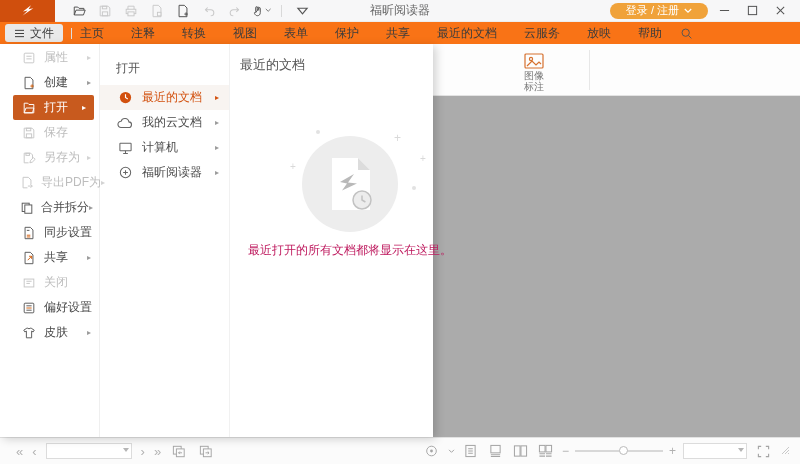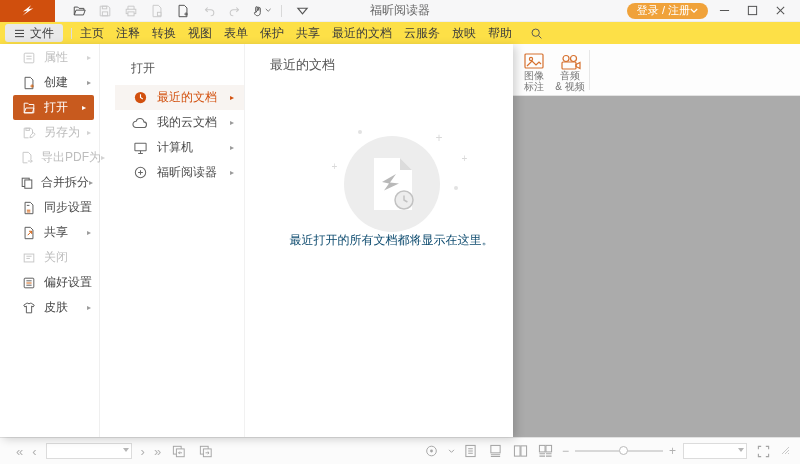--- a/index.html
+++ b/index.html
@@ -12,31 +12,31 @@
   .titlebar { position:absolute; top:0; left:0; right:0; height:22px;
     background:#f7f7f8; border-bottom:1px solid #ededed; display:flex; align-items:center; }
   .logo { width:55px; height:22px; background:#d04f0d; display:flex; align-items:center; justify-content:center; flex:0 0 auto; }
   .qat { display:flex; align-items:center; gap:6px; margin-left:14px; }
   .qat-icon { width:20px; height:18px; display:flex; align-items:center; justify-content:center; color:#4f4f4f; }
   .qat-icon.dis { color:#c9c9c9; }
   .qat-sep { width:1px; height:12px; background:#d9d9d9; margin:0 4px; }
   .app-title { position:absolute; left:0; right:0; text-align:center; color:#666; font-size:12px; pointer-events:none; }
   .tb-right { margin-left:auto; display:flex; align-items:center; gap:4px; padding-right:8px; }
   .login-pill { background:#f0a23a; color:#fff; border:none; border-radius:9px; height:16px;
-    padding:0 10px; font-size:11px; display:flex; align-items:center; cursor:pointer;
+    padding:0 16px; font-size:11px; display:flex; align-items:center; gap:5px; cursor:pointer;
     font-family:inherit; }
   .win-btn { width:24px; height:18px; display:flex; align-items:center; justify-content:center; color:#555; }
 
   
-  .menubar { position:absolute; top:22px; left:0; right:0; height:22px; background:#fde047;
+  .menubar { position:absolute; top:22px; left:0; right:0; height:22px; background:#f97316;
     display:flex; align-items:center; }
   .file-tab { display:flex; align-items:center; gap:5px; background:#e9e9e9; border-radius:3px;
     height:18px; padding:0 9px; margin-left:5px; color:#3c3c3c; }
   .mb-sep { width:1px; height:11px; background:#ddd; margin:0 8px; }
-  .mb-tabs { display:flex; align-items:center; gap:12px; color:#3c3c3c; font-size:12px; }
+  .mb-tabs { display:flex; align-items:center; gap:27px; color:#3c3c3c; font-size:12px; }
   .mb-tab { cursor:pointer; white-space:nowrap; }
   .mb-search { margin-left:18px; color:#555; display:flex; align-items:center; }
 
   
   .ribbon { position:absolute; top:44px; left:0; right:0; height:52px; background:#fdfdfd;
     border-bottom:1px solid #e3e3e3; }
   .rib-cell { position:absolute; top:2px; width:40px; text-align:center; color:#777; font-size:10px; line-height:11px; }
   .rib-cell .ric { height:24px; display:flex; align-items:flex-end; justify-content:center; color:#d6712f; }
   .rib-sep { position:absolute; top:6px; width:1px; height:40px; background:#e7e7e7; }
 
@@ -56,22 +56,22 @@
   .sb-icon { width:18px; height:16px; display:flex; align-items:center; justify-content:center; color:#a5a5a5; }
   .sb-right { margin-left:auto; display:flex; align-items:center; gap:7px; margin-right:10px; }
   .slider { display:flex; align-items:center; gap:6px; }
   .slider .track { position:relative; width:88px; height:2px; background:#d8d8d8; }
   .slider .knob { position:absolute; left:50%; top:-4px; width:9px; height:9px; border-radius:50%;
     background:#fff; border:1px solid #bbb; }
   .zoom-box { position:relative; width:64px; height:16px; }
   .grip { margin-left:2px; color:#c9c9c9; }
 
   
-  .overlay { position:absolute; top:44px; left:0; width:513px; height:393px;
-    box-shadow:3px 2px 9px rgba(0,0,0,0.18); display:flex; background:#fff; z-index:5;gap:15px; }
+  .overlay { position:absolute; top:44px; left:0; width:433px; height:393px;
+    box-shadow:3px 2px 9px rgba(0,0,0,0.18); display:flex; background:#fff; z-index:5; }
   .col1 { width:100px; flex:0 0 auto; border-right:1px solid #efefef; padding-top:1px; }
   .fm-row { height:25px; display:flex; align-items:center; padding-left:20px; color:#4a4a4a; cursor:pointer; }
   .fm-row .fmi { width:17px; height:16px; display:flex; align-items:center; justify-content:center; margin-right:7px; color:#5a5a5a; }
   .fm-row .lbl { flex:1; white-space:nowrap; font-size:12px; }
   .fm-row .arr { color:#9a9a9a; font-size:8px; margin-right:8px; }
   .fm-row.dis { color:#bdbdbd; }
   .fm-row.dis .fmi { color:#c7c7c7; }
   .fm-row.dis .arr { color:#d2d2d2; }
   .fm-row.sel { background:#c85a1e; border-radius:2px; margin:0 5px 0 13px; padding-left:7px; color:#fff; height:25px; }
   .fm-row.sel .fmi { color:#fff; }
@@ -89,21 +89,21 @@
 
   .col3 { flex:1; padding:12px 0 0 10px; position:relative; }
   .col3 .hdr { font-size:13px; color:#555; }
   .empty { width:220px; margin:62px auto 0; text-align:center; }
   .illus { position:relative; width:96px; height:96px; margin:0 auto; }
   .circle { width:96px; height:96px; border-radius:50%; background:#ededed;
     display:flex; align-items:center; justify-content:center; }
   .sparkle { position:absolute; color:#d9d9d9; font-size:12px; line-height:1; }
   .spark-dot { position:absolute; width:4px; height:4px; border-radius:50%; background:#e2e2e2; }
   .empty-title { margin-top:28px; font-size:15px; color:#555; }
-  .empty-sub { font-size:12px; color:#0c4a6e; }
+  .empty-sub { margin-top:10px; font-size:12px; color:#be185d; }
 </style>
 </head>
 <body>
 
 <div class="window">
 
   <div class="titlebar">
     <div class="logo">
       <svg width="16" height="15" viewBox="0 0 24 22">
           <path fill="#fff" d="M4 18.5L20 7.5l-7.2 1.8L16.5 3 4.5 12.5l7-1.6z"></path>
@@ -229,32 +229,20 @@
       <div class="ric">
         <svg width="20" height="17" viewBox="0 0 20 17" fill="none" stroke="currentColor" stroke-width="1.2">
             <rect x="1" y="1" width="18" height="14" rx="1"></rect>
             <circle cx="7" cy="6" r="1.6"></circle>
             <path d="M3 13l5-5 4 4 3-3 2 2"></path>
           </svg>
       </div>
       <div>图像</div>
       <div>标注</div>
     </div>
-    <div class="rib-cell" style="left:550px;">
-      <div class="ric">
-        <svg width="21" height="16" viewBox="0 0 21 16" fill="none" stroke="currentColor" stroke-width="1.2">
-            <circle cx="6" cy="4.5" r="3"></circle>
-            <circle cx="13.5" cy="4.5" r="3"></circle>
-            <rect x="2" y="8" width="14" height="7" rx="1"></rect>
-            <path d="M16 10.5l4-2v6l-4-2z"></path>
-          </svg>
-      </div>
-      <div>音频</div>
-      <div>&amp; 视频</div>
-    </div>
     <div class="rib-sep" style="left:589px;"></div>
   </div>
 
   <div class="docarea"></div>
 
   <div class="statusbar">
     <div class="sb-left">
       <span class="sb-glyph">«</span>
       <span class="sb-glyph">‹</span>
       <span class="page-box">
@@ -362,20 +350,30 @@
       </div>
       <div class="fm-row sel">
         <span class="fmi">
             <svg width="14" height="14" viewBox="0 0 16 16" fill="none" stroke="currentColor" stroke-width="1.1">
               <path d="M2.5 13.5v-11h4l1.5 1.5h5.5v9.5z"></path>
               <path d="M2.5 13.5L4.5 8h9l-1.5 5.5z"></path>
             </svg>
           </span>
         <span class="lbl">打开</span>
         <span class="arr">▸</span>
+      </div>
+      <div class="fm-row dis">
+        <span class="fmi">
+            <svg width="14" height="14" viewBox="0 0 16 16" fill="none" stroke="currentColor" stroke-width="1.1">
+              <path d="M2.5 2.5h9l2 2v9h-11z"></path>
+              <rect x="5" y="9" width="6" height="4.5"></rect>
+              <rect x="5" y="2.5" width="5" height="3"></rect>
+            </svg>
+          </span>
+        <span class="lbl">保存</span>
       </div>
       <div class="fm-row dis">
         <span class="fmi">
             <svg width="14" height="14" viewBox="0 0 16 16" fill="none" stroke="currentColor" stroke-width="1.1">
               <path d="M2.5 2.5h7.5l2 2v4"></path>
               <path d="M2.5 2.5v11h5"></path>
               <rect x="4.5" y="2.5" width="4" height="2.5"></rect>
               <path d="M9 13.5l.8-2.8 3.2-3.2 2 2-3.2 3.2z"></path>
             </svg>
           </span>

